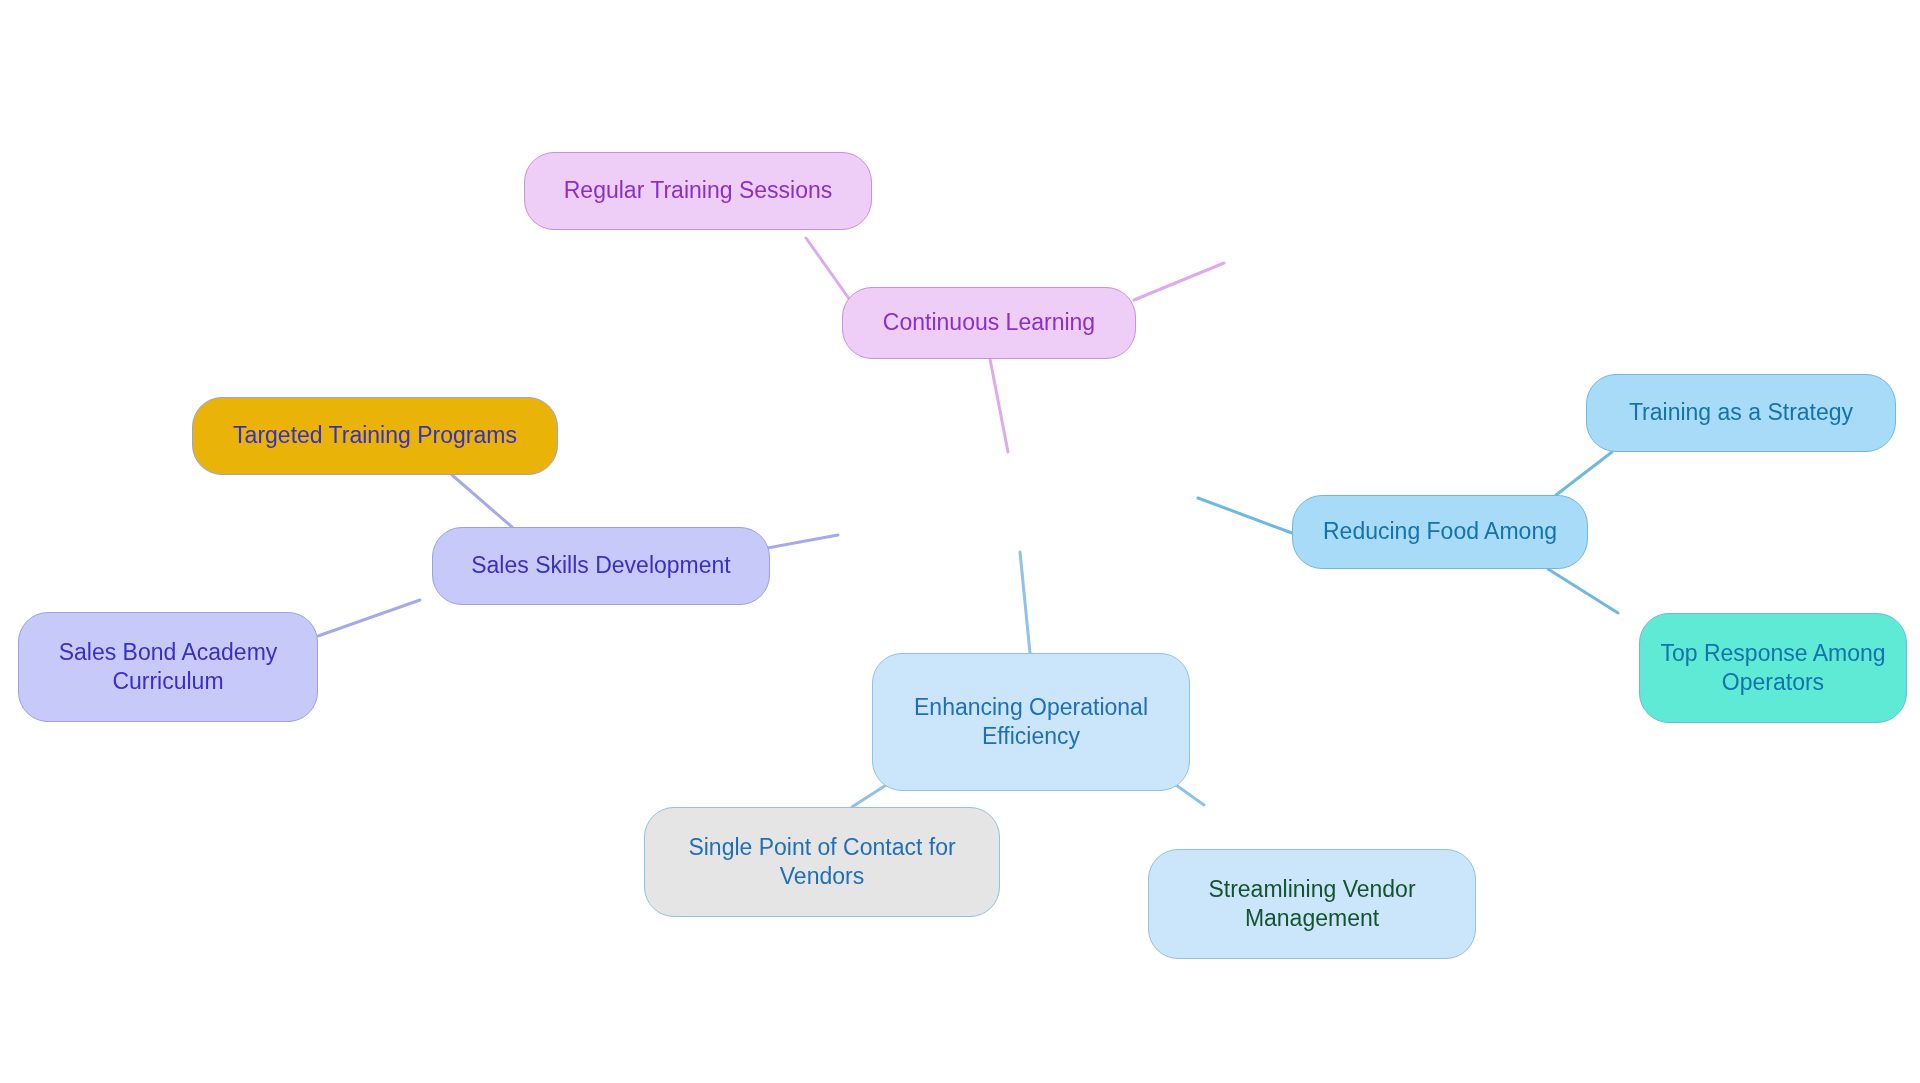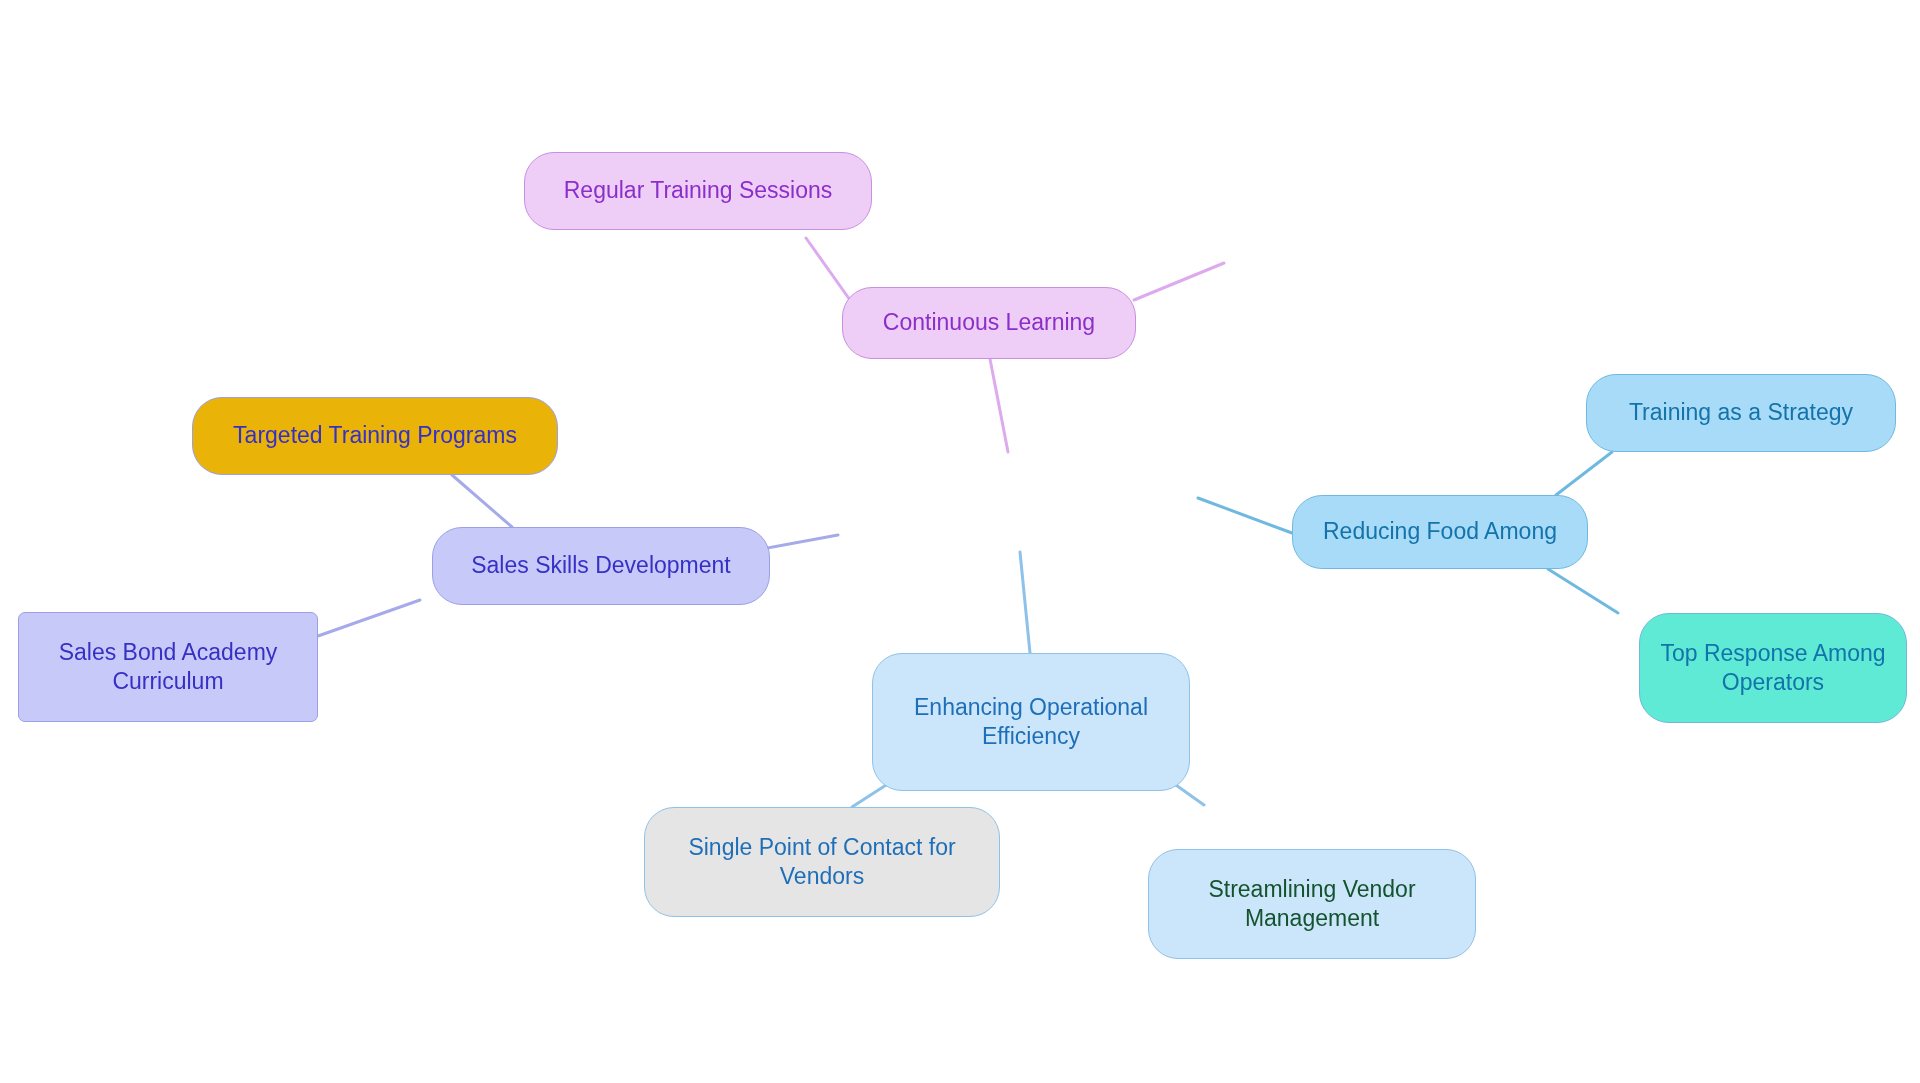--- a/index.html
+++ b/index.html
@@ -82,21 +82,21 @@
 
 
   <div class="node branch" style="left: 432px; top: 527px; width: 338px; height: 78px; background: rgb(199, 202, 248); border-color: rgb(154, 160, 232); color: rgb(55, 48, 196);">
     <span>Sales Skills Development</span>
   </div>
 
   <div class="node leaf" style="left: 192px; top: 397px; width: 366px; height: 78px; background: #eab308; border-color: rgb(154, 160, 232); color: rgb(55, 48, 196);">
     <span>Targeted Training Programs</span>
   </div>
 
-  <div class="node leaf" style="left: 18px; top: 612px; width: 300px; height: 110px; background: rgb(199, 202, 248); border-color: rgb(154, 160, 232); color: rgb(55, 48, 196); border-radius: 7px;">
+  <div class="node leaf" style="left: 18px; top: 612px; width: 300px; height: 110px; background: rgb(199, 202, 248); border-color: rgb(154, 160, 232); color: rgb(55, 48, 196);">
     <span>Sales Bond Academy
 Curriculum</span>
   </div>
 
   <div class="node branch" style="left: 1292px; top: 495px; width: 296px; height: 74px; background: rgb(168, 219, 247); border-color: rgb(111, 185, 224); color: rgb(19, 115, 170);">
     <span>Reducing Food Among</span>
   </div>
 
   <div class="node leaf" style="left: 1586px; top: 374px; width: 310px; height: 78px; background: rgb(168, 219, 247); border-color: rgb(111, 185, 224); color: rgb(19, 115, 170);">
     <span>Training as a Strategy</span>

